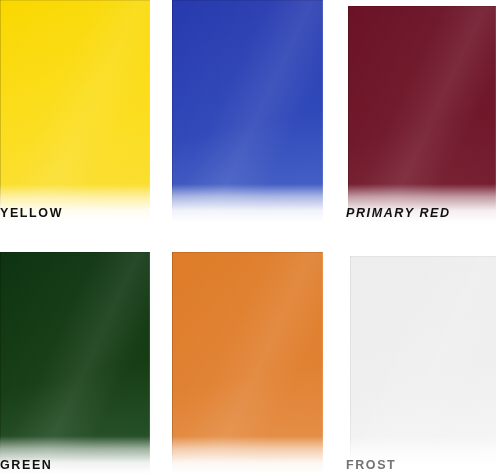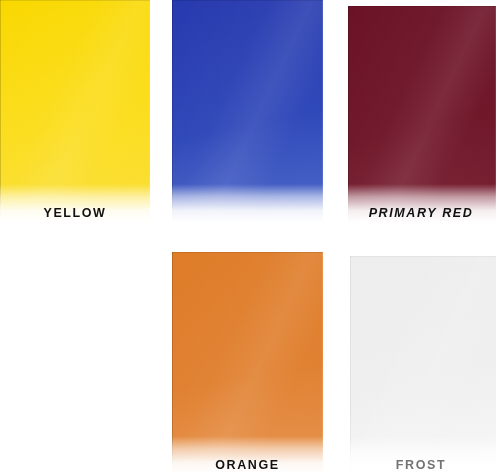--- a/index.html
+++ b/index.html
@@ -87,21 +87,21 @@
       inset 1px 0 0 rgba(0,0,0,0.16),
       inset 0 1px 0 rgba(0,0,0,0.10),
       inset -1px 0 0 rgba(255,255,255,0.10);
   }
 
   .swatch-label {
     position: absolute;
     left: 0;
     right: 0;
     bottom: 2px;
-    text-align: center;
+    text-align: left;
     font-size: 12.5px;
     font-weight: bold;
     letter-spacing: 1.6px;
     color: #111111;
     white-space: nowrap;
   }
 
   
   #cell-yellow      { left: 0px;   top: 0px;   width: 150px; height: 222px; }
   #cell-blue        { left: 172px; top: 0px;   width: 151px; height: 222px; }
@@ -144,29 +144,37 @@
   <div class="swatch-cell" id="cell-primary-red">
     <div class="panel">
       <div class="panel-fill" style="background: linear-gradient(168deg, rgb(107, 18, 38) 0%, rgb(110, 20, 39) 55%, rgb(122, 36, 54) 100%);"></div>
       <div class="panel-sheen"></div>
       <div class="panel-edge"></div>
       <div class="panel-fade"></div>
     </div>
     <div class="swatch-label" style="color: rgb(17, 17, 17);">PRIMARY RED</div>
   </div>
 
+  <div class="swatch-cell" id="cell-green">
+    <div class="panel">
+      <div class="panel-fill" style="background: linear-gradient(168deg, rgb(13, 51, 16) 0%, rgb(18, 58, 16) 55%, rgb(46, 90, 51) 100%);"></div>
+      <div class="panel-sheen"></div>
+      <div class="panel-edge"></div>
+      <div class="panel-fade"></div>
+    </div>
+    <div class="swatch-label" style="color: rgb(17, 17, 17);">GREEN</div>
+  </div>
 
   <div class="swatch-cell" id="cell-orange">
     <div class="panel">
       <div class="panel-fill" style="background: linear-gradient(168deg, rgb(222, 124, 40) 0%, rgb(224, 127, 46) 55%, rgb(231, 148, 80) 100%);"></div>
       <div class="panel-sheen"></div>
       <div class="panel-edge"></div>
       <div class="panel-fade"></div>
     </div>
-    <div class="swatch-label" style="color: rgb(17, 17, 17);">ORANGE</div>
   </div>
 
   <div class="swatch-cell" id="cell-frost">
     <div class="panel">
       <div class="panel-fill" style="background: linear-gradient(168deg, rgb(237, 237, 237) 0%, rgb(239, 239, 239) 55%, rgb(247, 247, 247) 100%);"></div>
       <div class="panel-sheen"></div>
       <div class="panel-edge"></div>
       <div class="panel-fade"></div>
     </div>
     <div class="swatch-label" style="color: #737373;">FROST</div>

